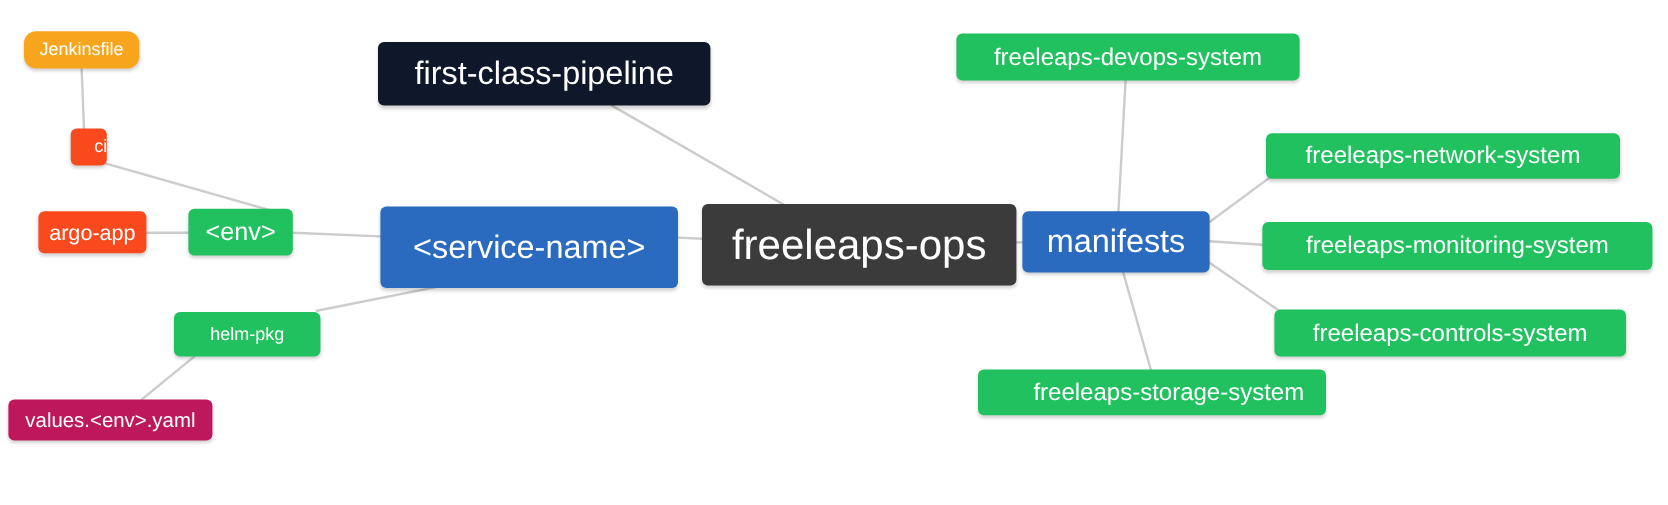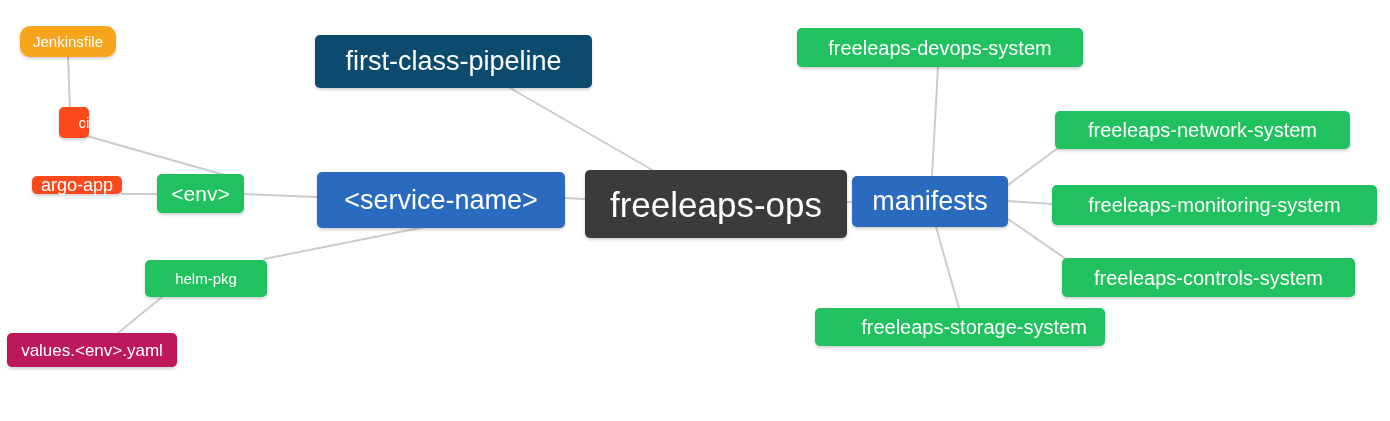--- a/index.html
+++ b/index.html
@@ -51,27 +51,27 @@
       <line x1="565" y1="198" x2="585" y2="199" stroke="#cccccc" stroke-width="2" stroke-linecap="round"></line>
       <line x1="847" y1="202" x2="852" y2="202" stroke="#cccccc" stroke-width="2" stroke-linecap="round"></line>
       <line x1="932" y1="176" x2="938" y2="67" stroke="#cccccc" stroke-width="2" stroke-linecap="round"></line>
       <line x1="1008" y1="185" x2="1058" y2="148" stroke="#cccccc" stroke-width="2" stroke-linecap="round"></line>
       <line x1="1008" y1="201" x2="1052" y2="204" stroke="#cccccc" stroke-width="2" stroke-linecap="round"></line>
       <line x1="1008" y1="219" x2="1066" y2="259" stroke="#cccccc" stroke-width="2" stroke-linecap="round"></line>
       <line x1="936" y1="227" x2="959" y2="308" stroke="#cccccc" stroke-width="2" stroke-linecap="round"></line>
     </svg>
   <div id="node-layer">
       <div class="node" style="left: 585px; top: 170px; width: 262px; height: 68px; font-size: 35px; background: rgb(59, 59, 59);">freeleaps-ops</div>
-      <div class="node" style="left: 315px; top: 35px; width: 277px; height: 53px; font-size: 27px; background: #0c4a6e;">first-class-pipeline</div>
-      <div class="node" style="left: 317px; top: 172px; width: 248px; height: 56px; font-size: 27px; background: rgb(42, 107, 191);">&lt;service-name&gt;</div>
+      <div class="node" style="left: 315px; top: 35px; width: 277px; height: 53px; font-size: 27px; background: #0f172a;">first-class-pipeline</div>
+      <div class="node" style="left: 317px; top: 172px; width: 248px; height: 68px; font-size: 27px; background: rgb(42, 107, 191);">&lt;service-name&gt;</div>
       <div class="node" style="left: 852px; top: 176px; width: 156px; height: 51px; font-size: 27px; background: rgb(42, 107, 191);">manifests</div>
       <div class="node" style="left: 157px; top: 174px; width: 87px; height: 39px; font-size: 21px; background: rgb(33, 193, 95);">&lt;env&gt;</div>
       <div class="node" style="left: 145px; top: 260px; width: 122px; height: 37px; font-size: 15px; background: rgb(33, 193, 95);">helm-pkg</div>
       <div class="node" style="left: 59px; top: 107px; width: 30px; height: 31px; font-size: 15px; background: rgb(250, 74, 29); padding-left: 20px;">ci</div>
-      <div class="node" style="left: 32px; top: 176px; width: 90px; height: 18px; font-size: 18px; background: rgb(250, 74, 29);">argo-app</div>
+      <div class="node" style="left: 32px; top: 176px; width: 90px; height: 35px; font-size: 18px; background: rgb(250, 74, 29);">argo-app</div>
       <div class="node" style="left: 7px; top: 333px; width: 170px; height: 34px; font-size: 17px; background: #be185d;">values.&lt;env&gt;.yaml</div>
       <div class="node" style="left: 20px; top: 26px; width: 96px; height: 31px; font-size: 15px; background: rgb(248, 165, 30); border-radius: 10px;">Jenkinsfile</div>
       <div class="node" style="left: 797px; top: 28px; width: 286px; height: 39px; font-size: 20px; background: rgb(33, 193, 95);">freeleaps-devops-system</div>
       <div class="node" style="left: 1055px; top: 111px; width: 295px; height: 38px; font-size: 20px; background: rgb(33, 193, 95);">freeleaps-network-system</div>
       <div class="node" style="left: 1052px; top: 185px; width: 325px; height: 40px; font-size: 20px; background: rgb(33, 193, 95);">freeleaps-monitoring-system</div>
       <div class="node" style="left: 1062px; top: 258px; width: 293px; height: 39px; font-size: 20px; background: rgb(33, 193, 95);">freeleaps-controls-system</div>
       <div class="node" style="left: 815px; top: 308px; width: 290px; height: 38px; font-size: 20px; background: rgb(33, 193, 95); padding-left: 28px;">freeleaps-storage-system</div>
     </div>
 </div>
 

